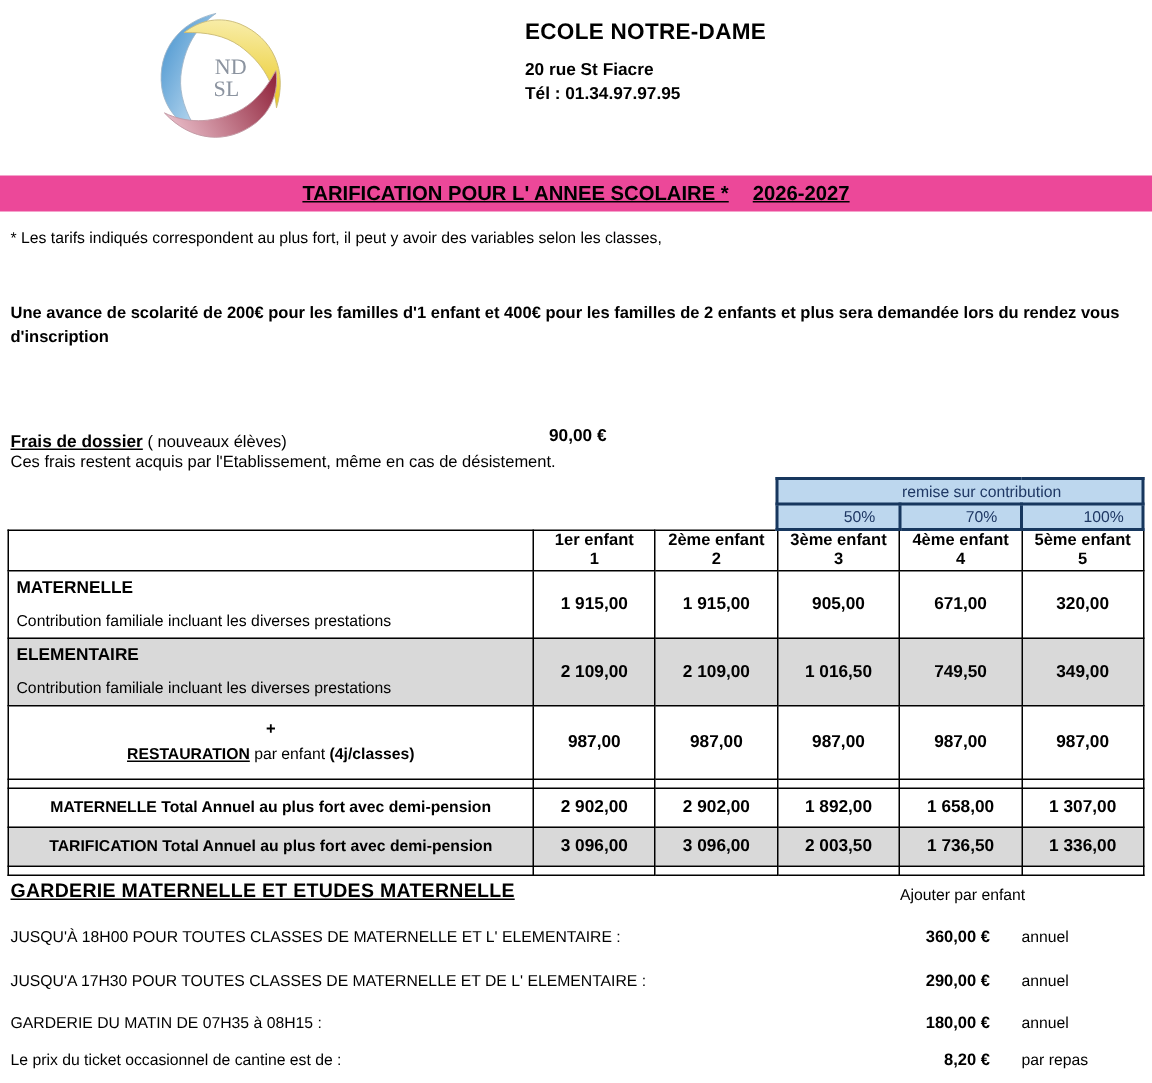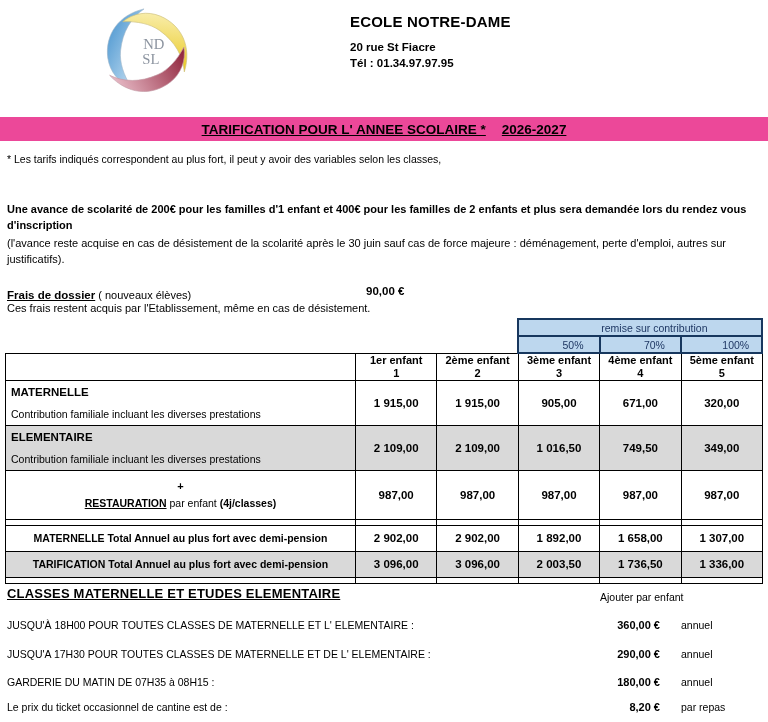--- a/index.html
+++ b/index.html
@@ -103,21 +103,20 @@
       <div>Tél : 01.34.97.97.95</div>
     </div>
   </div>
 
   <div class="banner">
     <span>TARIFICATION POUR L' ANNEE SCOLAIRE *</span><span class="year">2026-2027</span>
   </div>
 
   <div class="note">* Les tarifs indiqués correspondent au plus fort, il peut y avoir des variables selon les classes,</div>
   <div class="advance-bold">Une avance de scolarité de 200€ pour les familles d'1 enfant et 400€ pour les familles de 2 enfants et plus sera demandée lors du rendez vous d'inscription</div>
-  <div class="advance-detail">(l'avance reste acquise en cas de désistement de la scolarité après le 30 juin sauf cas de force majeure : déménagement, perte d'emploi, autres sur justificatifs).</div>
 
   <div class="frais-line">
     <span class="frais-label">Frais de dossier</span><span class="frais-suffix"> ( nouveaux élèves)</span>
     <span class="frais-amount">90,00 €</span>
   </div>
   <div class="frais-note">Ces frais restent acquis par l'Etablissement, même en cas de désistement.</div>
 
   <table class="pricing-table">
     <colgroup>
       <col style="width:350px">
@@ -224,21 +223,21 @@
       <td class="cell"></td>
           <td class="cell"></td>
       <td class="cell"></td>
           <td class="cell"></td>
       <td class="cell"></td>
           <td class="cell"></td>
     </tr>
   </tbody>
     </table>
 
-  <div class="garderie-heading">CLASSES MATERNELLE ET ETUDES ELEMENTAIRE</div>
+  <div class="garderie-heading">GARDERIE MATERNELLE ET ETUDES MATERNELLE</div>
   <div class="garderie-col-label">Ajouter par enfant</div>
 
   <div class="g-item g0">
     <span class="g-label">JUSQU'À 18H00 POUR TOUTES CLASSES DE MATERNELLE ET L' ELEMENTAIRE :</span>
     <span class="g-price">360,00 €</span>
     <span class="g-unit">annuel</span>
   </div>
   <div class="g-item g1">
     <span class="g-label">JUSQU'A 17H30 POUR TOUTES CLASSES DE MATERNELLE ET DE L' ELEMENTAIRE  :</span>
     <span class="g-price">290,00 €</span>

